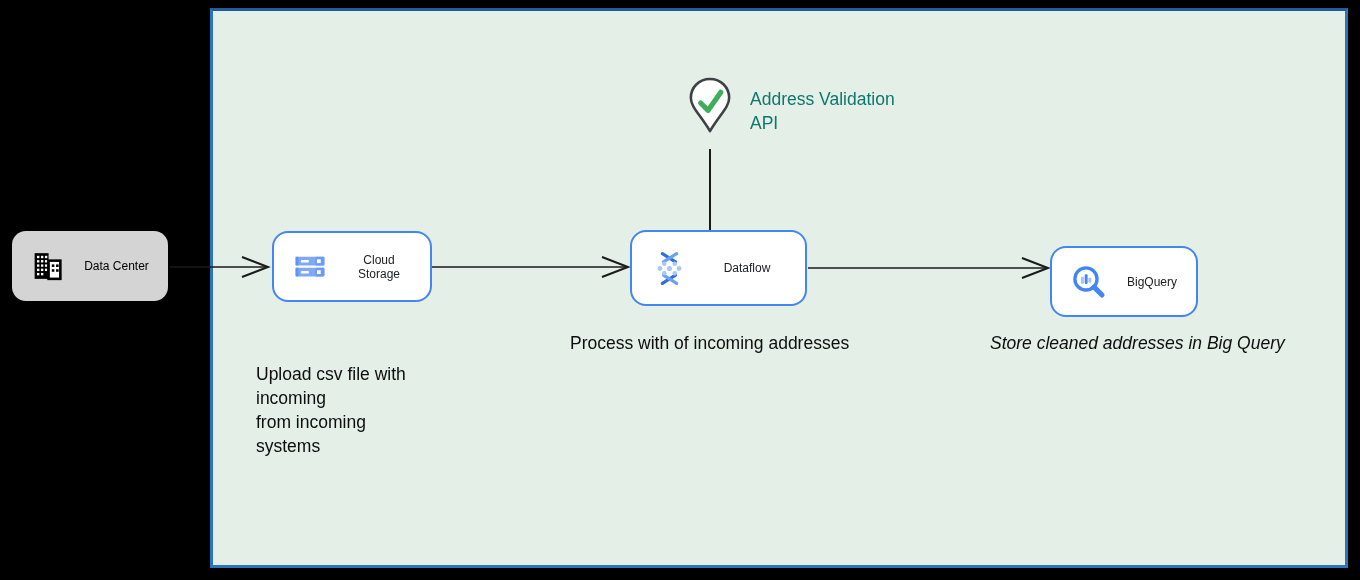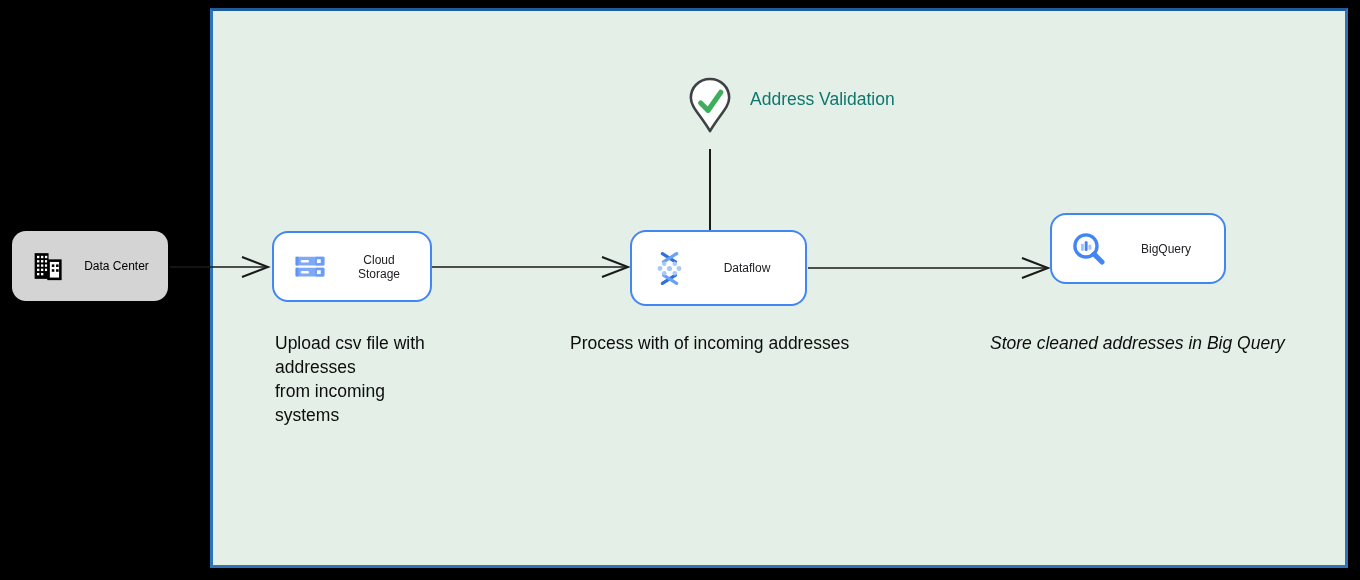--- a/index.html
+++ b/index.html
@@ -16,30 +16,30 @@
           background:#ffffff; border:2px solid #4285f4; border-radius:16px;
           padding-left:19px; }
   .node .label { font-size:12px; color:#202124; flex:1; text-align:center; padding-right:14px; }
 
   .node-datacenter { left:12px; top:231px; width:156px; height:70px;
           background:#d4d4d4; border:none; border-radius:14px; }
   .node-datacenter .label { color:#000; }
 
   .node-storage  { left:272px;  top:231px; width:160px; height:71px; }
   .node-dataflow { left:630px;  top:230px; width:177px; height:76px; }
-  .node-bigquery { left:1050px; top:213px; width:176px; height:71px; }
+  .node-bigquery { left:1050px; top:246px; width:148px; height:71px; }
 
   .pin { position:absolute; left:687px; top:77px; width:46px; height:57px; }
   .api-label { position:absolute; left:750px; top:88px; font-size:17.5px;
                line-height:23.5px; color:#0f766e; }
 
   .caption { position:absolute; top:331px; font-size:17.5px; line-height:24px;
              color:#0d0d0d; white-space:nowrap; }
   .caption span { display:block; }
-  .caption-upload  { left:275px; }
+  .caption-upload  { left:256px;margin-top:31px; }
   .caption-process { left:570px; }
   .caption-store   { left:990px;font-style:italic; }
 </style>
 </head>
 <body>
 
 <div class="stage">
 
   <div class="zone"></div>
 
@@ -140,24 +140,25 @@
     </svg>
     <span class="label">BigQuery</span>
   </div>
 
   <svg class="pin" viewBox="0 0 46 58">
     <path d="M23 2 C11.8 2 3.5 10.6 3.5 21.2 C3.5 30.4 12.6 37.8 23 55 C33.4 37.8 42.5 30.4 42.5 21.2 C42.5 10.6 34.2 2 23 2 Z" fill="#fdfefd" stroke="#3f4245" stroke-width="2.6" stroke-linejoin="round"></path>
     <path d="M13.5 26.5 L21 34 L34 15.5" fill="none" stroke="#3fae5c" stroke-width="5.2" stroke-linecap="round" stroke-linejoin="round"></path>
   </svg>
   <div class="api-label">
     <span style="display:block">Address Validation</span>
+    <span style="display:block">API</span>
   </div>
 
   <div class="caption caption-upload">
     <span>Upload csv file with</span>
-    <span>addresses</span>
+    <span>incoming</span>
     <span>from incoming</span>
     <span>systems</span>
   </div>
   <div class="caption caption-process">Process with of incoming addresses</div>
   <div class="caption caption-store">Store cleaned addresses in Big Query</div>
 
 </div>
 
 </body></html>

